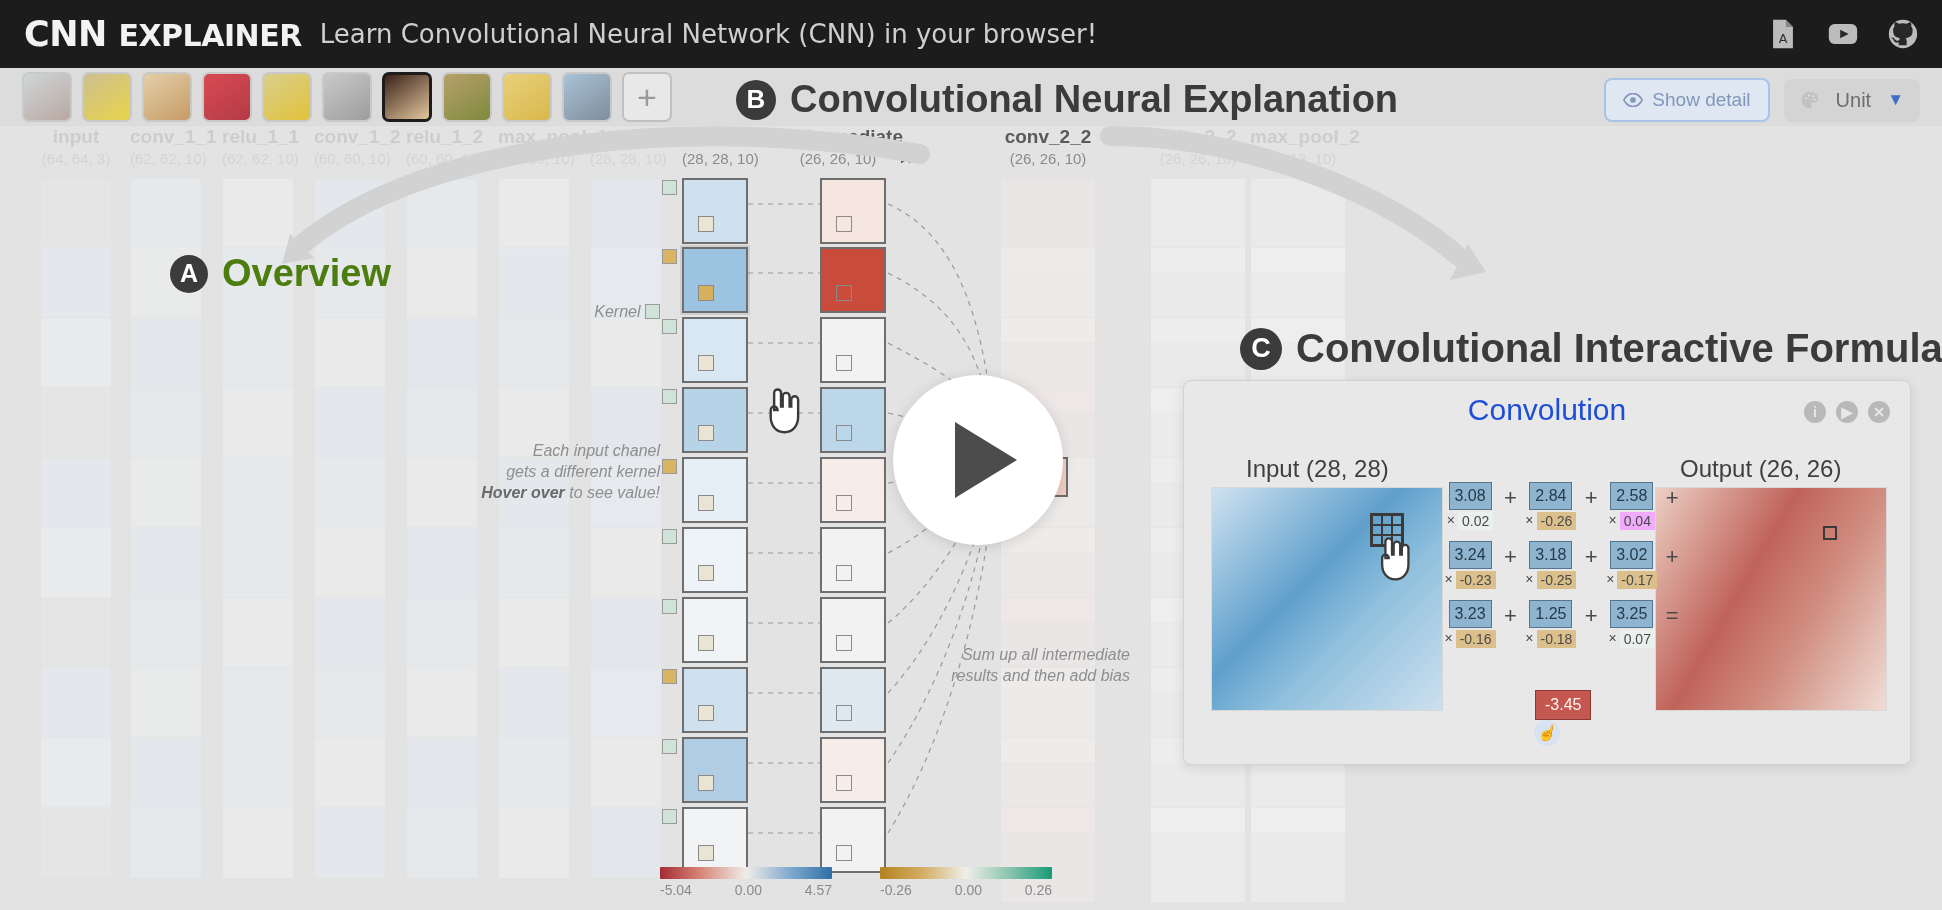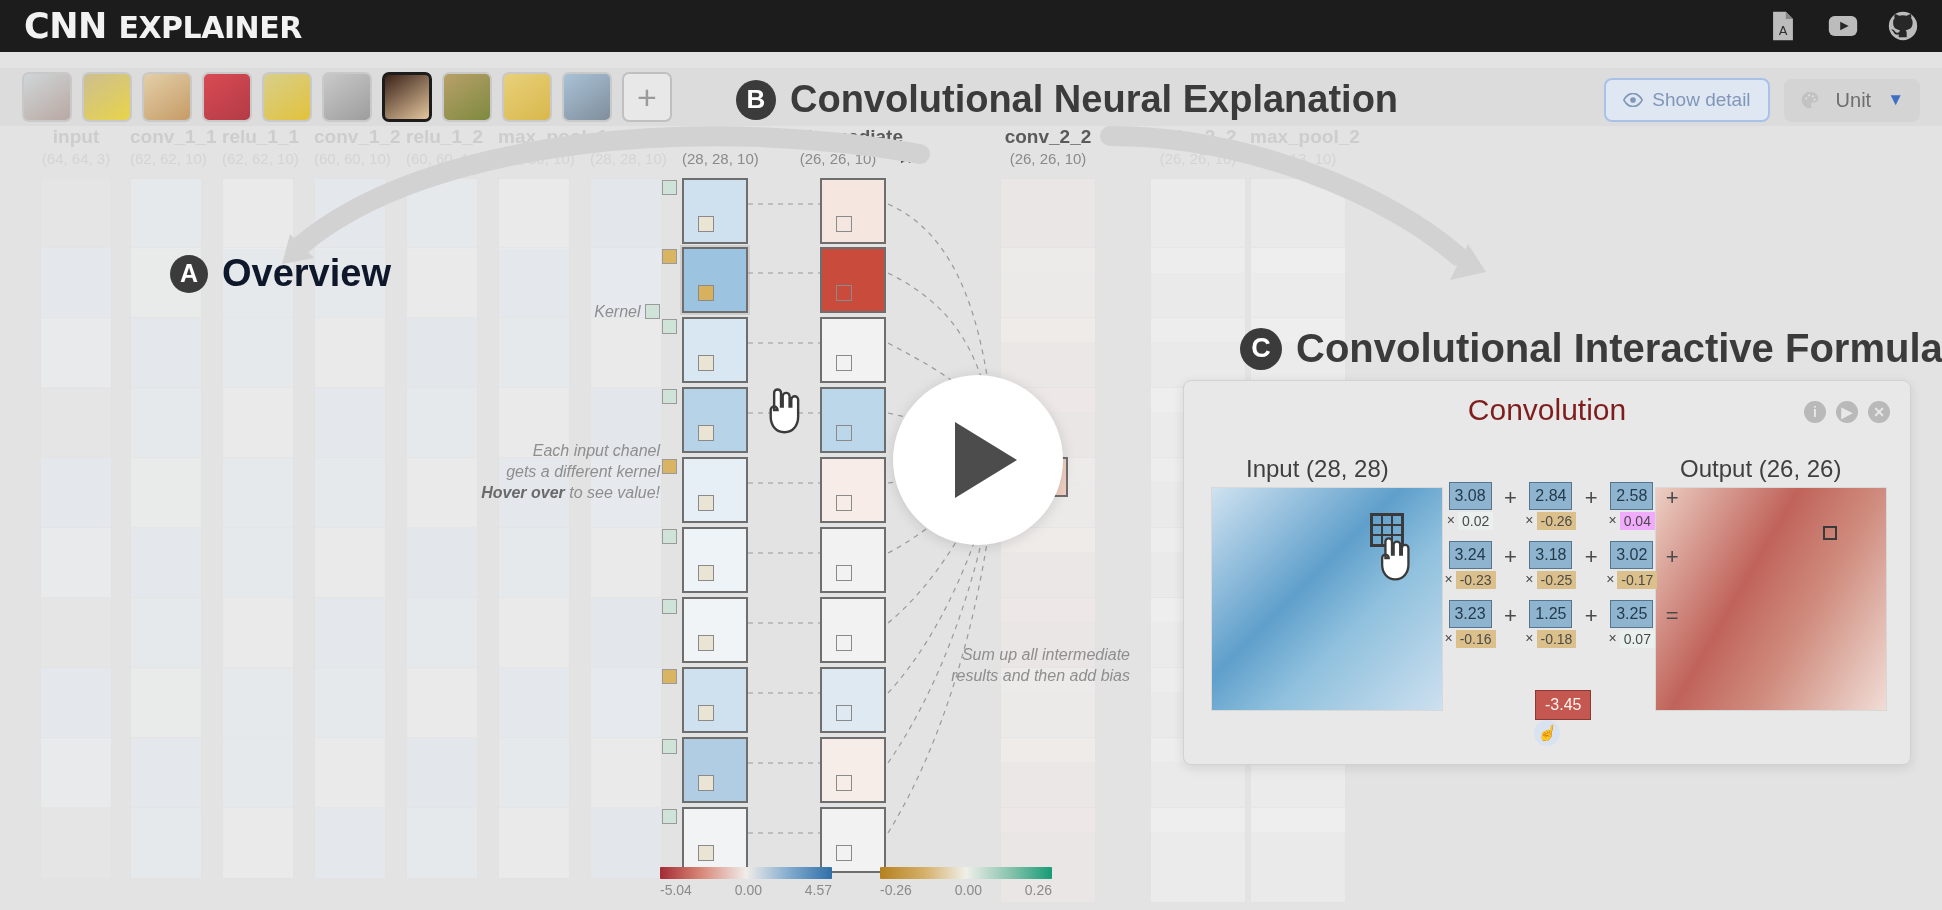--- a/index.html
+++ b/index.html
@@ -5,21 +5,21 @@
   * { box-sizing: border-box; margin: 0; padding: 0; }
   html, body { width: 1942px; height: 910px; overflow: hidden; }
   body {
     font-family: "Liberation Sans", sans-serif;
     background: #e3e3e3;
     position: relative;
   }
 
   
   .topbar {
-    position: absolute; top: 0; left: 0; width: 1942px; height: 52px;
+    position: absolute; top: 0; left: 0; width: 1942px; height: 68px;
     background: #1c1c1c; display: flex; align-items: center;
   }
   .logo {
     margin-left: 24px;
     font-family: "DejaVu Sans", sans-serif;
     font-weight: bold; font-size: 35px; color: #f2f2f2;
     letter-spacing: -0.5px; white-space: nowrap;
   }
   .logo .small { font-size: 30px; }
   .tagline {
@@ -52,21 +52,21 @@
     width: 38px; height: 38px; border-radius: 50%;
     background: #3b3b3b; color: #fff; font-size: 25px; font-weight: bold;
     font-family: "Liberation Sans", sans-serif; flex: none;
   }
   .ann-head { position: absolute; display: flex; align-items: center; gap: 14px; z-index: 40; }
   .ann-head .txt { font-size: 36px; font-weight: bold; color: #3b3b3b; white-space: nowrap; }
   #head-b { top: 78px; left: 736px; }
   #head-b .badge { width: 40px; height: 40px; font-size: 26px; }
   #head-b .txt { font-size: 38px; }
   #head-a { top: 252px; left: 170px; }
-  #head-a .txt { font-size: 38px; color: #0f172a; }
+  #head-a .txt { font-size: 38px; color: #4d7c0f; }
   #head-c { top: 326px; left: 1240px; }
   #head-c .badge { width: 42px; height: 42px; font-size: 27px; }
   #head-c .txt { font-size: 40px; }
 
   
   .controls { position: absolute; top: 78px; right: 22px; display: flex; gap: 14px; align-items: center; z-index: 35; }
   .btn-detail {
     display: flex; align-items: center; gap: 9px;
     border: 2px solid #a9c2e8; border-radius: 8px; background: #dfe7f3;
     color: #8196b8; font-size: 19px; padding: 9px 17px; white-space: nowrap;
@@ -115,21 +115,21 @@
     width: 0; height: 0; margin-left: 16px;
     border-left: 62px solid #4c4c4c; border-top: 38px solid transparent; border-bottom: 38px solid transparent;
   }
 
   
   .card {
     position: absolute; left: 1183px; top: 380px; width: 728px; height: 385px;
     background: #e8e8e8; border: 1px solid #d2d2d2; border-radius: 8px;
     box-shadow: 0 3px 12px rgba(0,0,0,.10); z-index: 50;
   }
-  .card-title { text-align: center; font-size: 30px; color: #7f1d1d; padding-top: 12px; }
+  .card-title { text-align: center; font-size: 30px; color: #1d4ed8; padding-top: 12px; }
   .card-tools { position: absolute; right: 20px; top: 20px; display: flex; gap: 10px; }
   .tool { width: 22px; height: 22px; border-radius: 50%; background: #b9b9b9; color: #e8e8e8;
           font-size: 14px; display: flex; align-items: center; justify-content: center; font-weight: bold; }
   .io-label { position: absolute; font-size: 24px; color: #3f3f3f; white-space: nowrap; }
   .matbox { position: absolute; border: 1px solid #d8d8d8; }
   .mat-in { background: linear-gradient(135deg,#cfe2f0 0%,#5f9fcb 42%,#8fc0dd 62%,#cde0ef 100%); }
   .mat-out { background: linear-gradient(120deg,#eccfc4 0%,#c0635a 40%,#d08d7f 64%,#f0ddd6 100%); }
 
   .formula { position: absolute; left: 1446px; top: 482px; }
   .frow { display: flex; align-items: flex-start; gap: 0; margin-bottom: 11px; }
@@ -161,20 +161,21 @@
   .swoosh { position: absolute; z-index: 10; pointer-events: none; }
 </style>
 </head>
 <body>
 
 <div class="topbar">
   <div class="logo">
     <span>CNN</span>
     <span class="small">EXPLAINER</span>
   </div>
+  <div class="tagline">Learn Convolutional Neural Network (CNN) in your browser!</div>
   <div class="top-icons">
     <svg class="ti" viewBox="0 0 24 24">
       <path d="M5 2h9l5 5v15H5z" fill="#d8d8d8"></path>
         <path d="M14 2l5 5h-5z" fill="#9a9a9a"></path>
       <text x="12" y="18" font-size="9" fill="#333" text-anchor="middle" font-family="DejaVu Sans">A</text>
     </svg>
     <svg class="ti" viewBox="0 0 24 24">
       <rect x="2" y="5" width="20" height="14" rx="4" fill="#d8d8d8"></rect>
       <path d="M10 9l6 3-6 3z" fill="#2b2b2b"></path>
     </svg>

